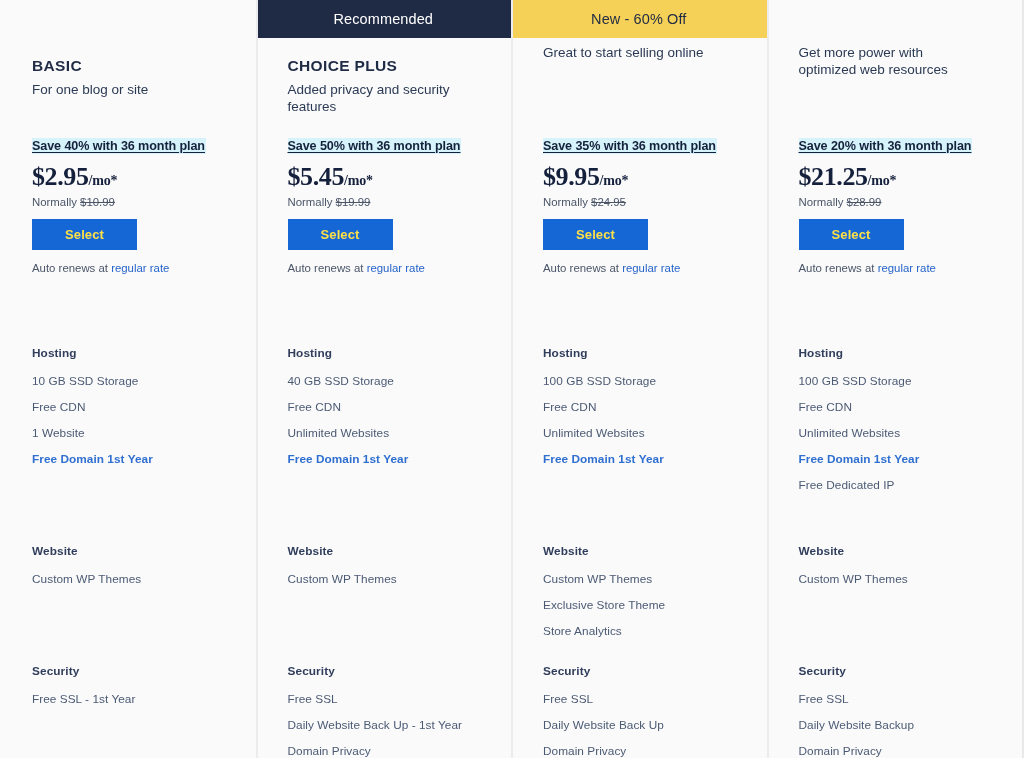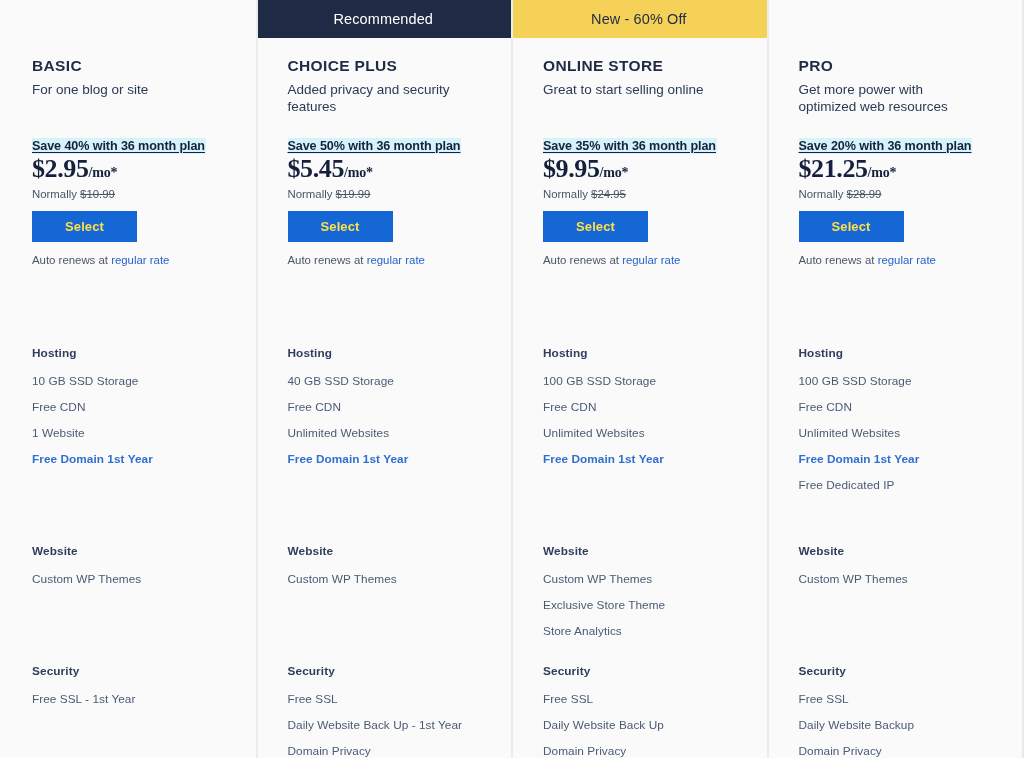--- a/index.html
+++ b/index.html
@@ -85,20 +85,21 @@
     color: #15223c;
     font-size: 12.6px;
     font-weight: 700;
     letter-spacing: -.1px;
     text-decoration: underline;
     text-underline-offset: 2px;
     padding: 1px 1px 1px 0;
     cursor: pointer;
   }
   .price {
+    margin-top: 8px;
     font-family: "Liberation Serif", serif;
     font-weight: 700;
     font-size: 26px;
     letter-spacing: -.4px;
     color: #14203c;
     white-space: nowrap;
   }
   .price .per {
     font-size: 14px;
     letter-spacing: -.2px;
@@ -228,21 +229,20 @@
         <div class="feat">Daily Website Back Up - 1st Year</div>
         <div class="feat">Domain Privacy</div>
 
       </div>
     </div>
   </div>
 
   <div class="plan-col has-divider">
     <div class="banner gold">New - 60% Off</div>
     <div class="col-body">
-      <div class="plan-name">ONLINE STORE</div>
       <div class="plan-tagline">Great to start selling online</div>
 
       <div class="price-block">
         <div class="save-line">Save 35% with 36 month plan</div>
         <div class="price"><span>$9.95</span><span class="per">/mo*</span></div>
         <div class="normally"><span>Normally </span><s>$24.95</s></div>
         <button class="select-btn">Select</button>
         <div class="renew-line"><span>Auto renews at </span><span class="lnk">regular rate</span></div>
       </div>
 
@@ -267,21 +267,20 @@
         <div class="feat">Daily Website Back Up</div>
         <div class="feat">Domain Privacy</div>
 
       </div>
     </div>
   </div>
 
   <div class="plan-col has-divider">
     <div class="banner empty"></div>
     <div class="col-body">
-      <div class="plan-name">PRO</div>
       <div class="plan-tagline">Get more power with optimized web resources</div>
 
       <div class="price-block">
         <div class="save-line">Save 20% with 36 month plan</div>
         <div class="price"><span>$21.25</span><span class="per">/mo*</span></div>
         <div class="normally"><span>Normally </span><s>$28.99</s></div>
         <button class="select-btn">Select</button>
         <div class="renew-line"><span>Auto renews at </span><span class="lnk">regular rate</span></div>
       </div>
 

